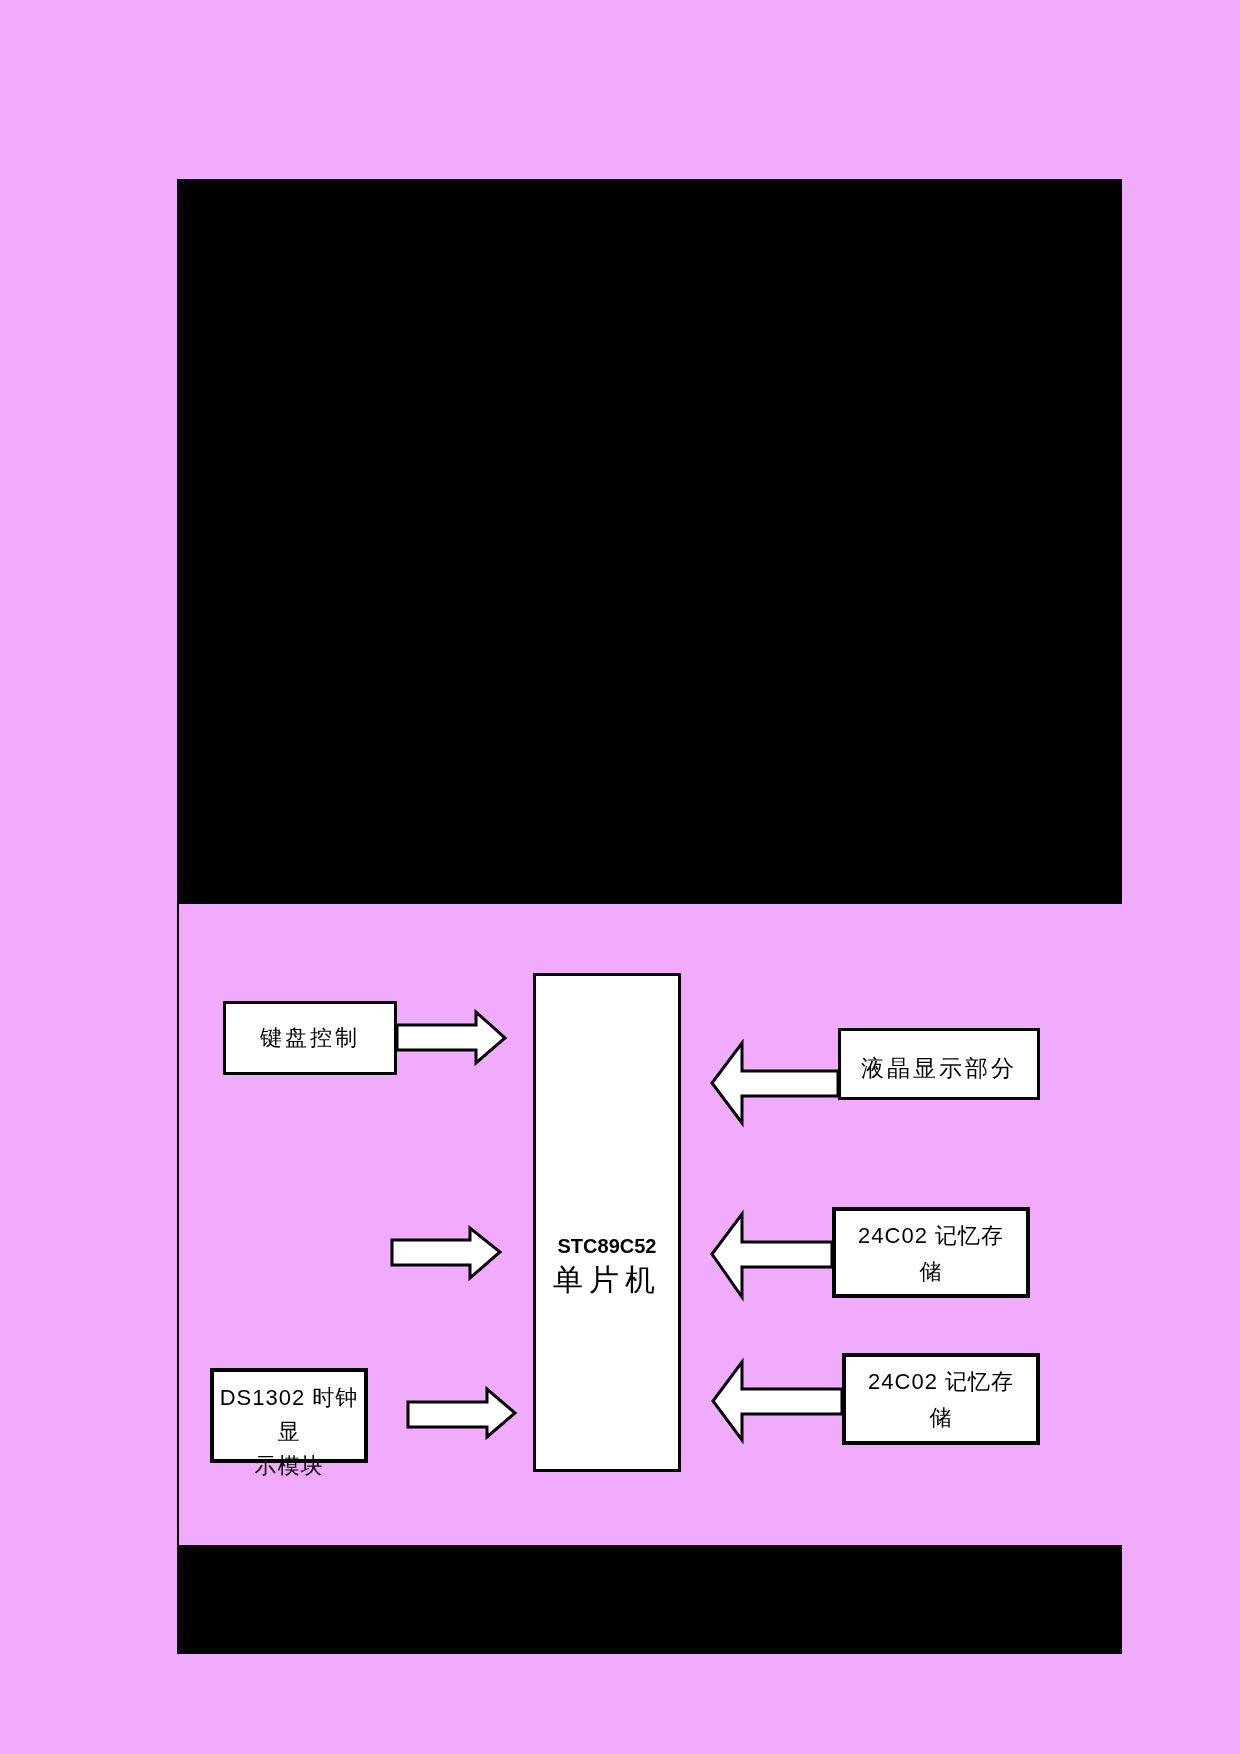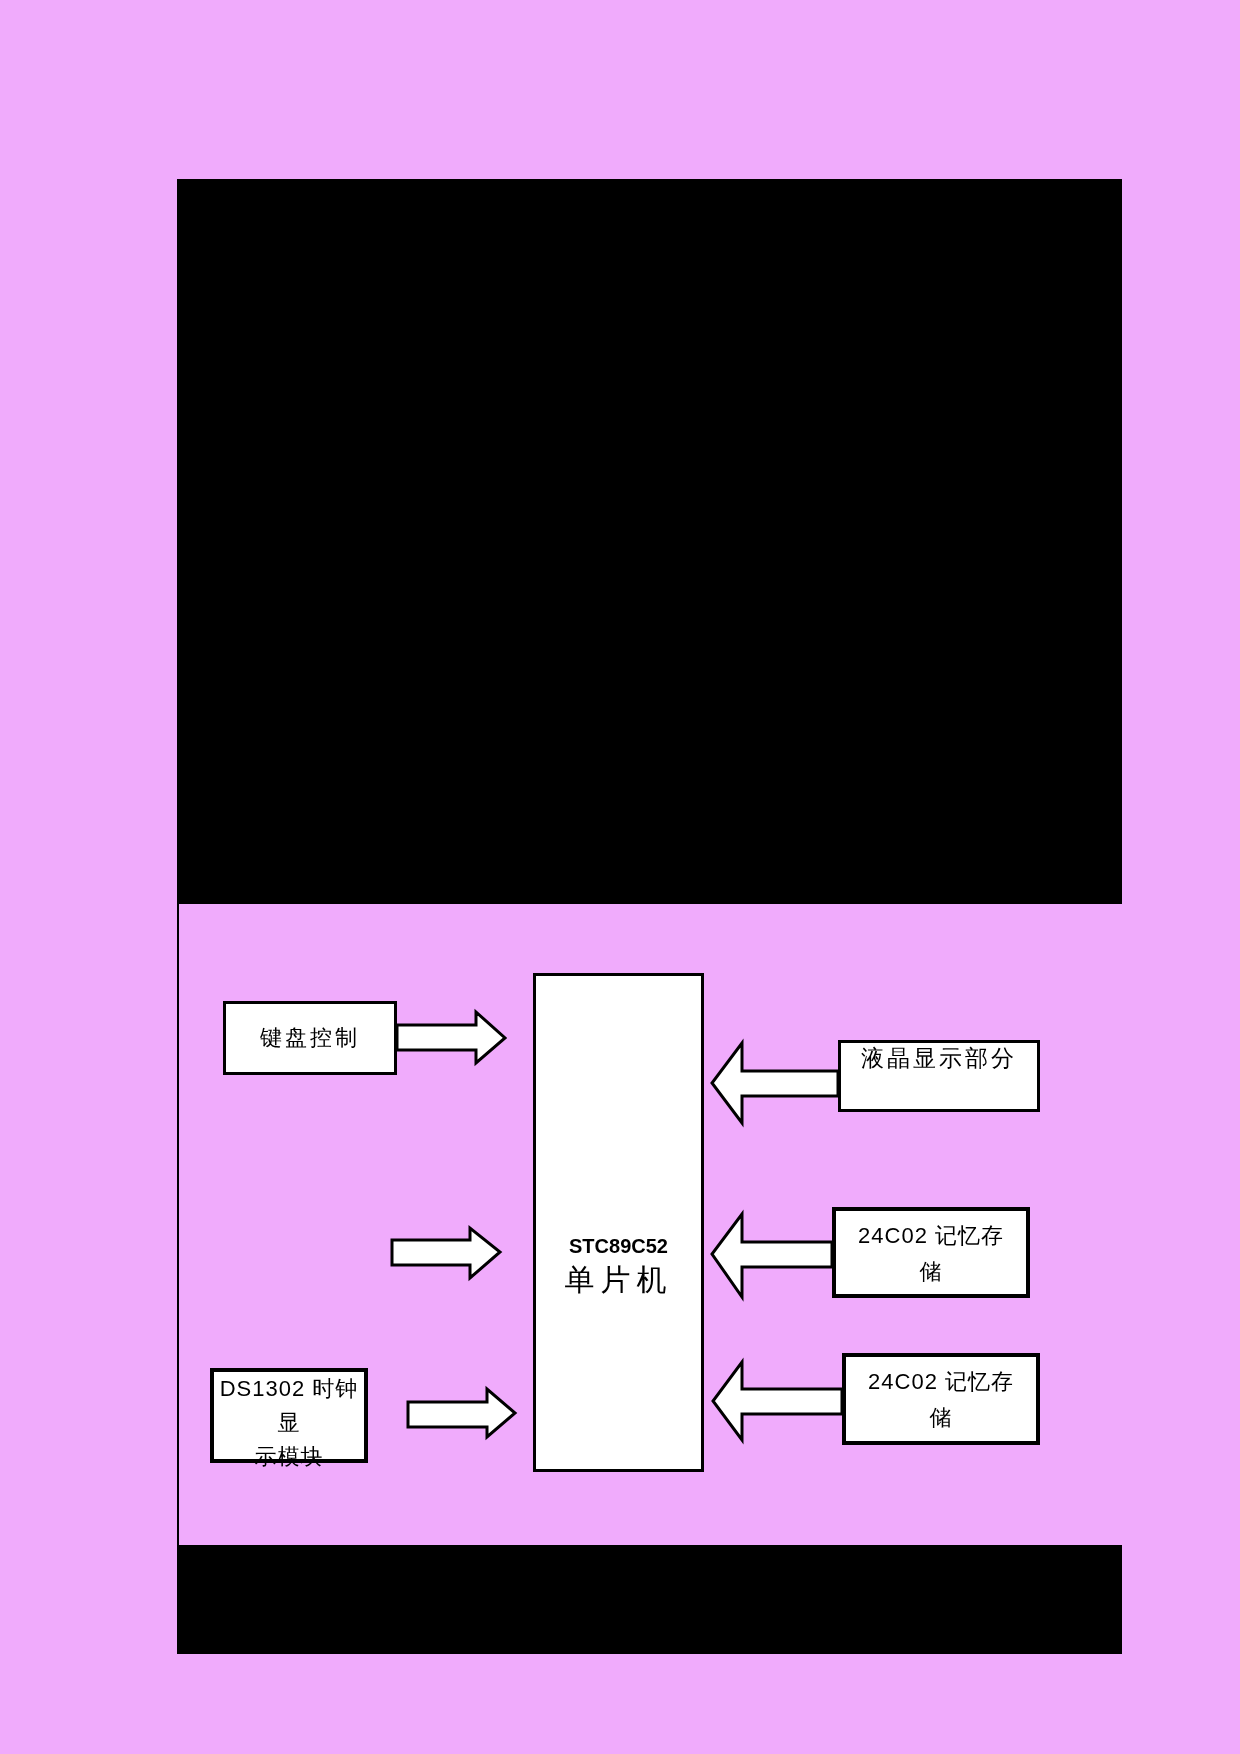--- a/index.html
+++ b/index.html
@@ -28,31 +28,31 @@
   .model{font-family:"Liberation Sans","DejaVu Sans",sans-serif;font-weight:normal;margin-right:7px;}
 
   
   .box-keyboard{left:223px;top:1001px;width:174px;height:74px;
     display:flex;align-items:center;justify-content:center;
     font-size:22px;letter-spacing:3px;}
   .box-speed{left:219px;top:1218px;width:173px;height:75px;
     display:flex;align-items:center;justify-content:center;
     font-size:22px;letter-spacing:3px;}
   .box-ds1302{left:210px;top:1368px;width:158px;height:95px;border-width:4px;
-    font-size:22px;line-height:34px;letter-spacing:1px;}
+    font-size:22px;padding-top:9px;line-height:34px;letter-spacing:1px;}
 
   
-  .box-mcu{left:533px;top:973px;width:171px;height:499px;}
+  .box-mcu{left:533px;top:973px;width:148px;height:499px;}
   .mcu-label{position:absolute;left:0;right:0;top:253px;line-height:34px;}
   .mcu-model{font-family:"Liberation Sans","DejaVu Sans",sans-serif;font-weight:bold;font-size:20px;display:block;}
   .mcu-name{font-size:30px;letter-spacing:6px;display:block;}
 
   
   .box-lcd{left:838px;top:1028px;width:202px;height:72px;
-    font-size:23px;letter-spacing:3px;padding-top:4px;margin-top:12px;}
+    font-size:23px;letter-spacing:3px;padding-top:26px;}
   .box-eeprom1{left:832px;top:1207px;width:198px;height:91px;border-width:4px;
     font-size:22px;padding-top:7px;line-height:36px;letter-spacing:1px;}
   .box-eeprom2{left:842px;top:1353px;width:198px;height:92px;border-width:4px;
     font-size:22px;padding-top:7px;line-height:36px;letter-spacing:1px;}
 
   .arrow-layer{position:absolute;left:0;top:0;width:1240px;height:1754px;pointer-events:none;}
   .arrow-layer polygon{fill:#ffffff;stroke:#000000;stroke-width:3;stroke-linejoin:miter;}
 </style>
 </head>
 <body>

